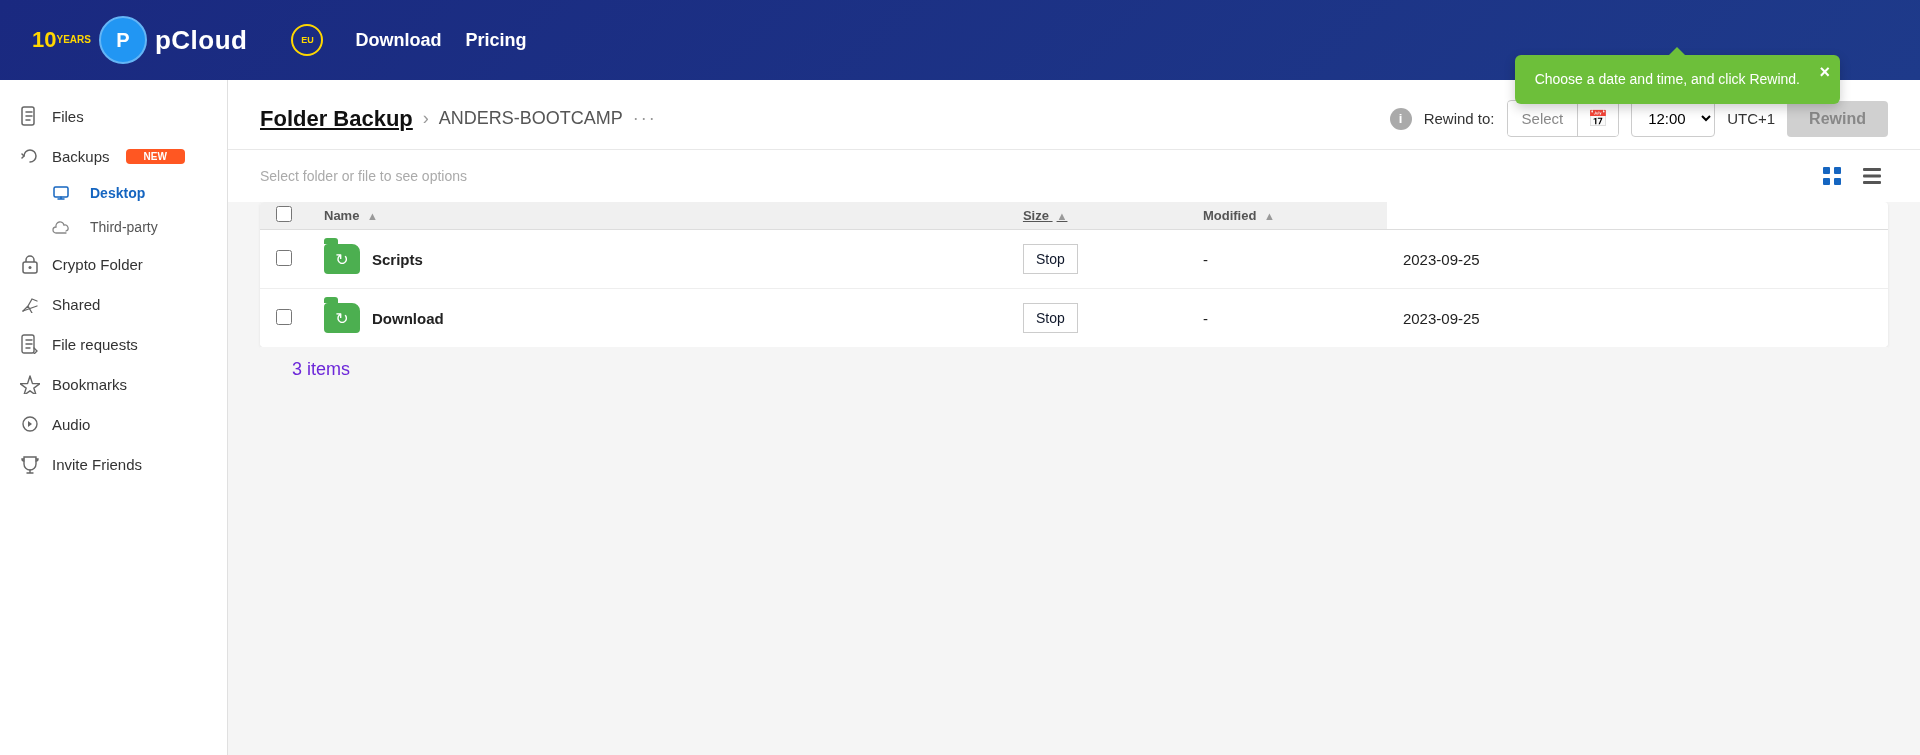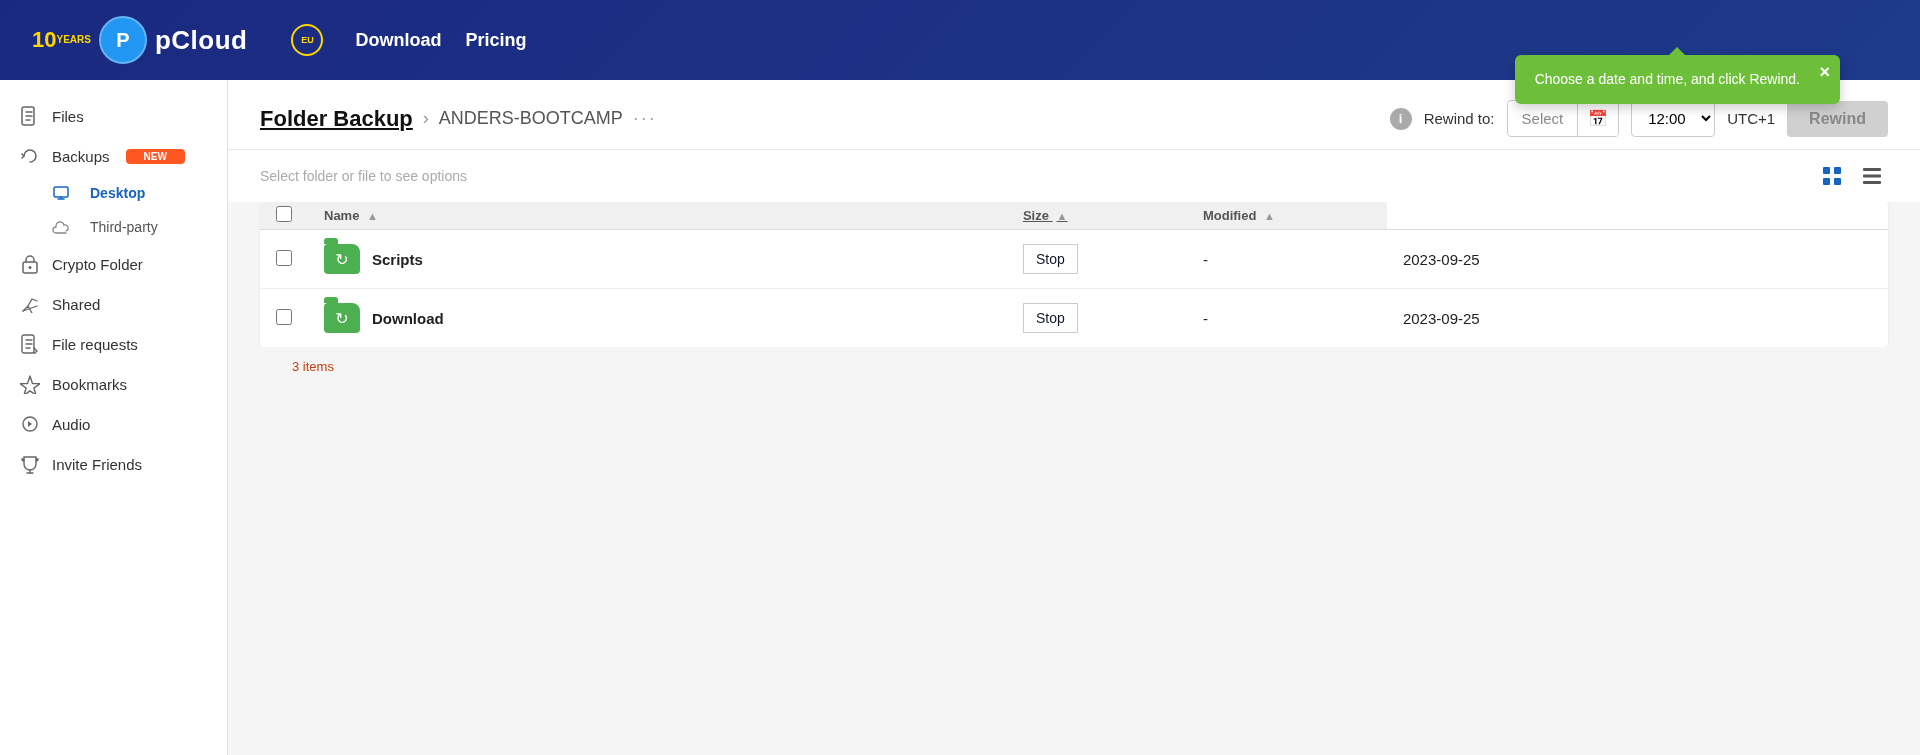--- a/index.html
+++ b/index.html
@@ -451,22 +451,22 @@
       font-size: 14px;
       font-weight: 500;
       color: #0f172a;
       cursor: pointer;
       white-space: nowrap;
     }
     .cell-size { color: #888; font-size: 14px; }
     .cell-date { color: #555; font-size: 14px; }
     .items-count {
       padding: 12px 32px;
-      font-size: 13px;
-      color: #c2410c;
+      font-size: 18px;
+      color: #6d28d9;
       background: #f5f5f5;
     }
 
     
     .cb { cursor: pointer; width: 16px; height: 16px; }
 
     
     .file-table-wrap::-webkit-scrollbar { width: 6px; }
     .file-table-wrap::-webkit-scrollbar-thumb { background: #ccc; border-radius: 3px; }
   </style>

